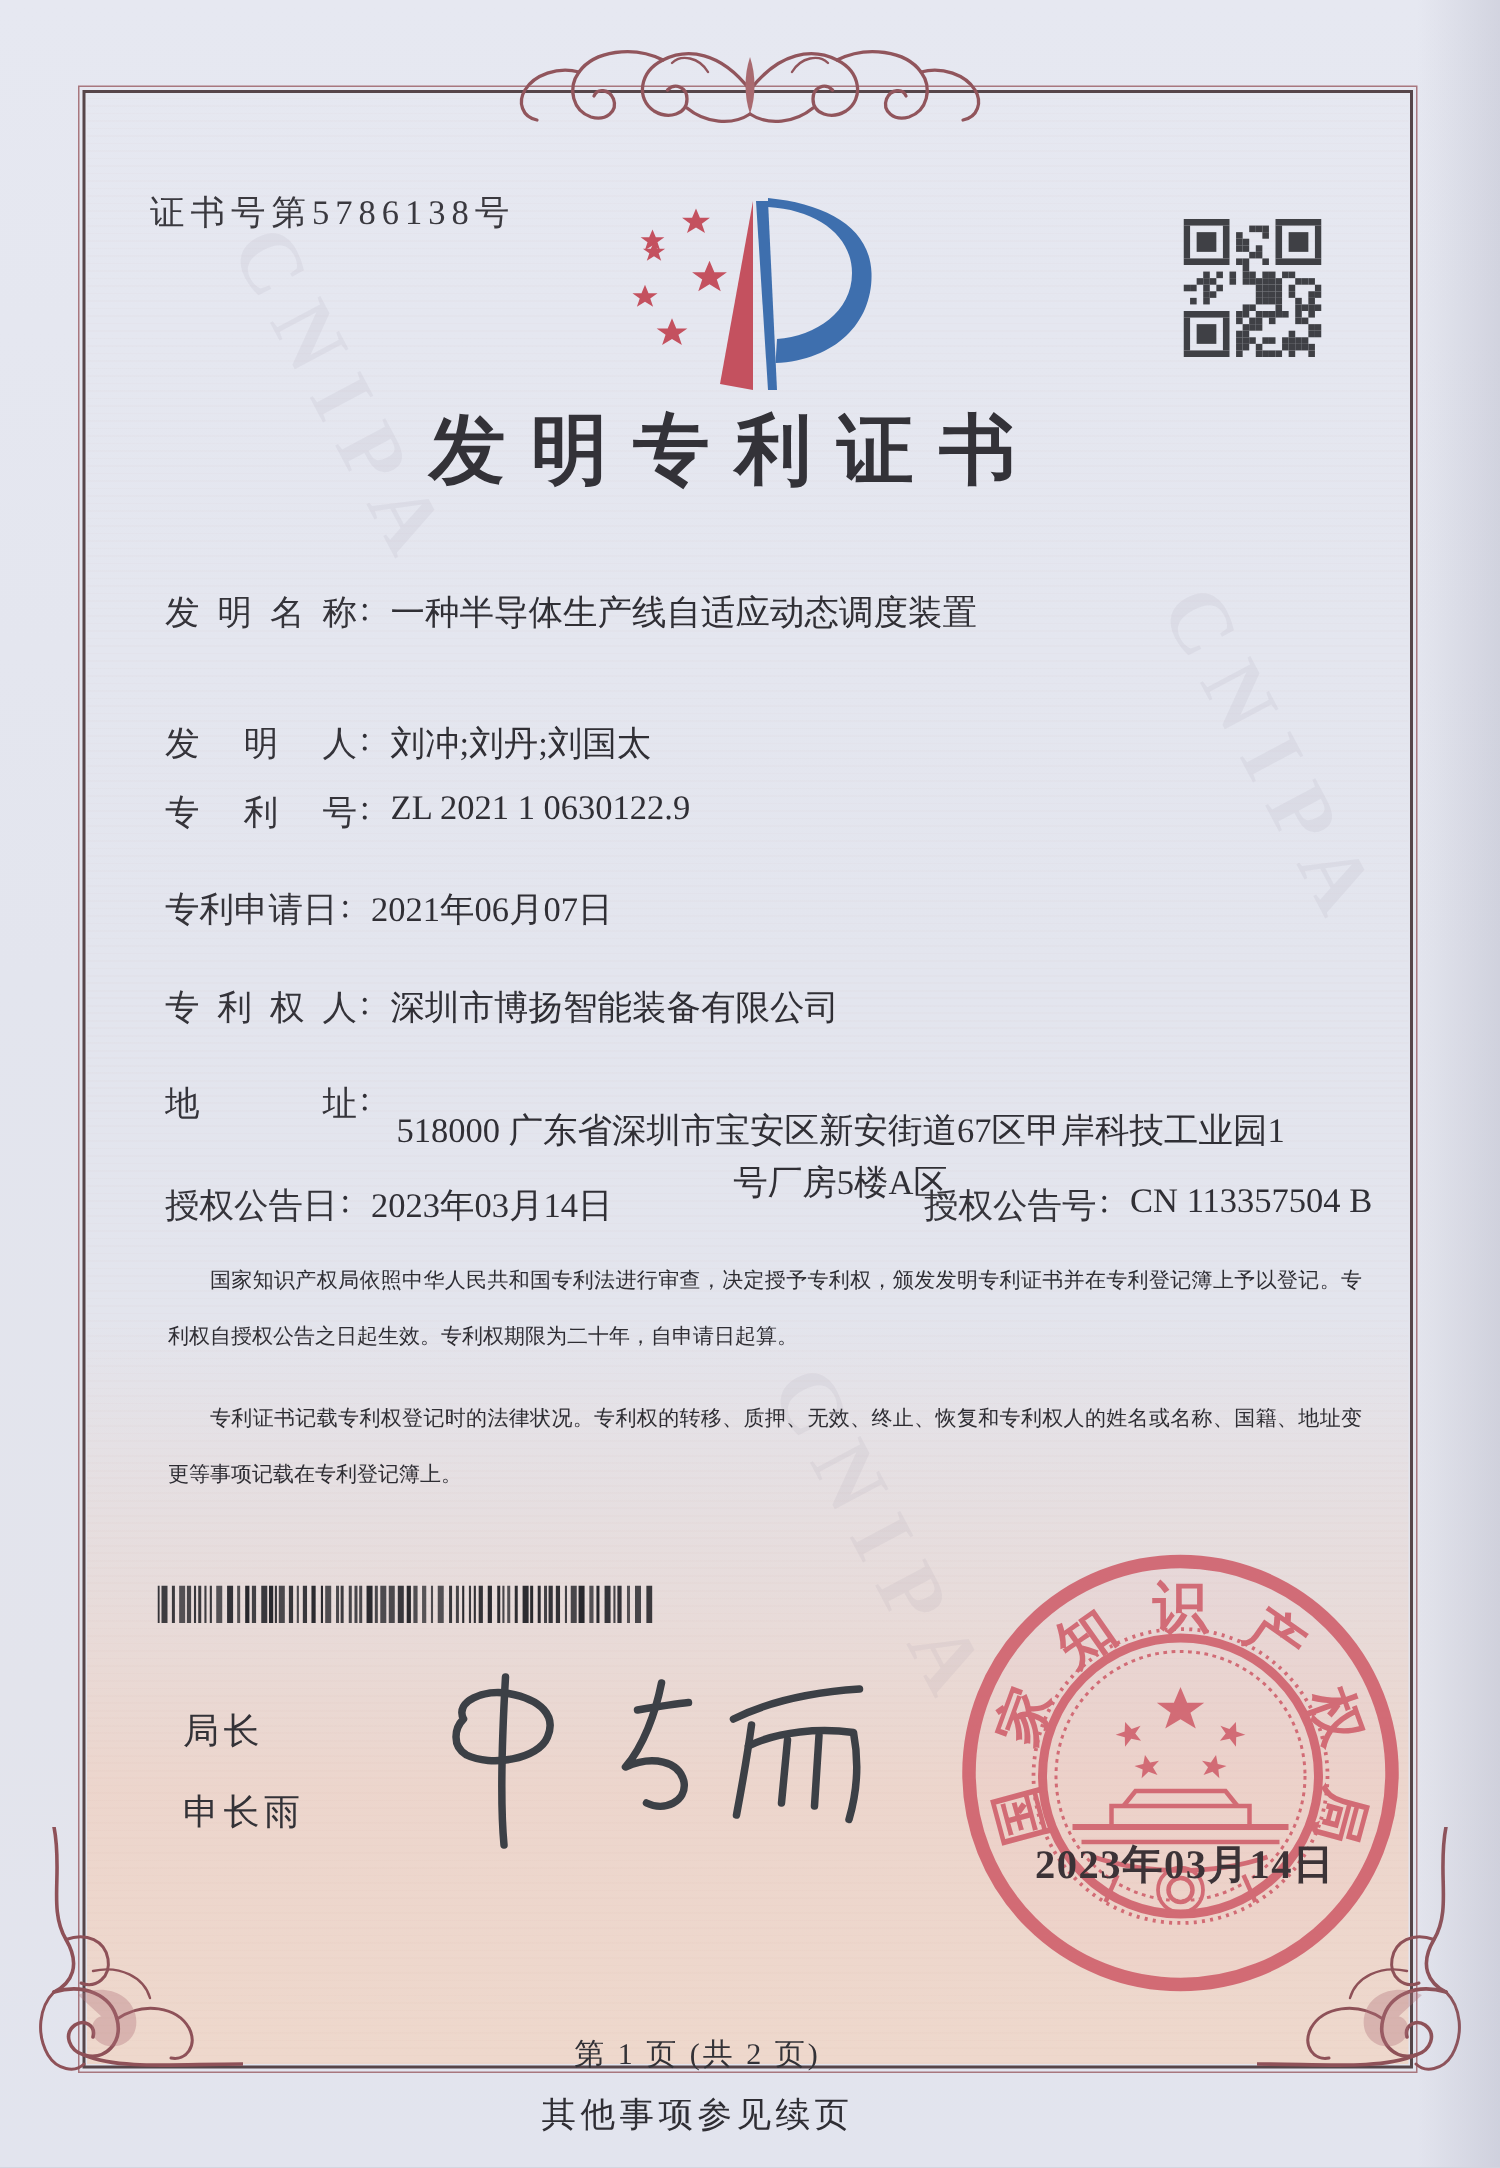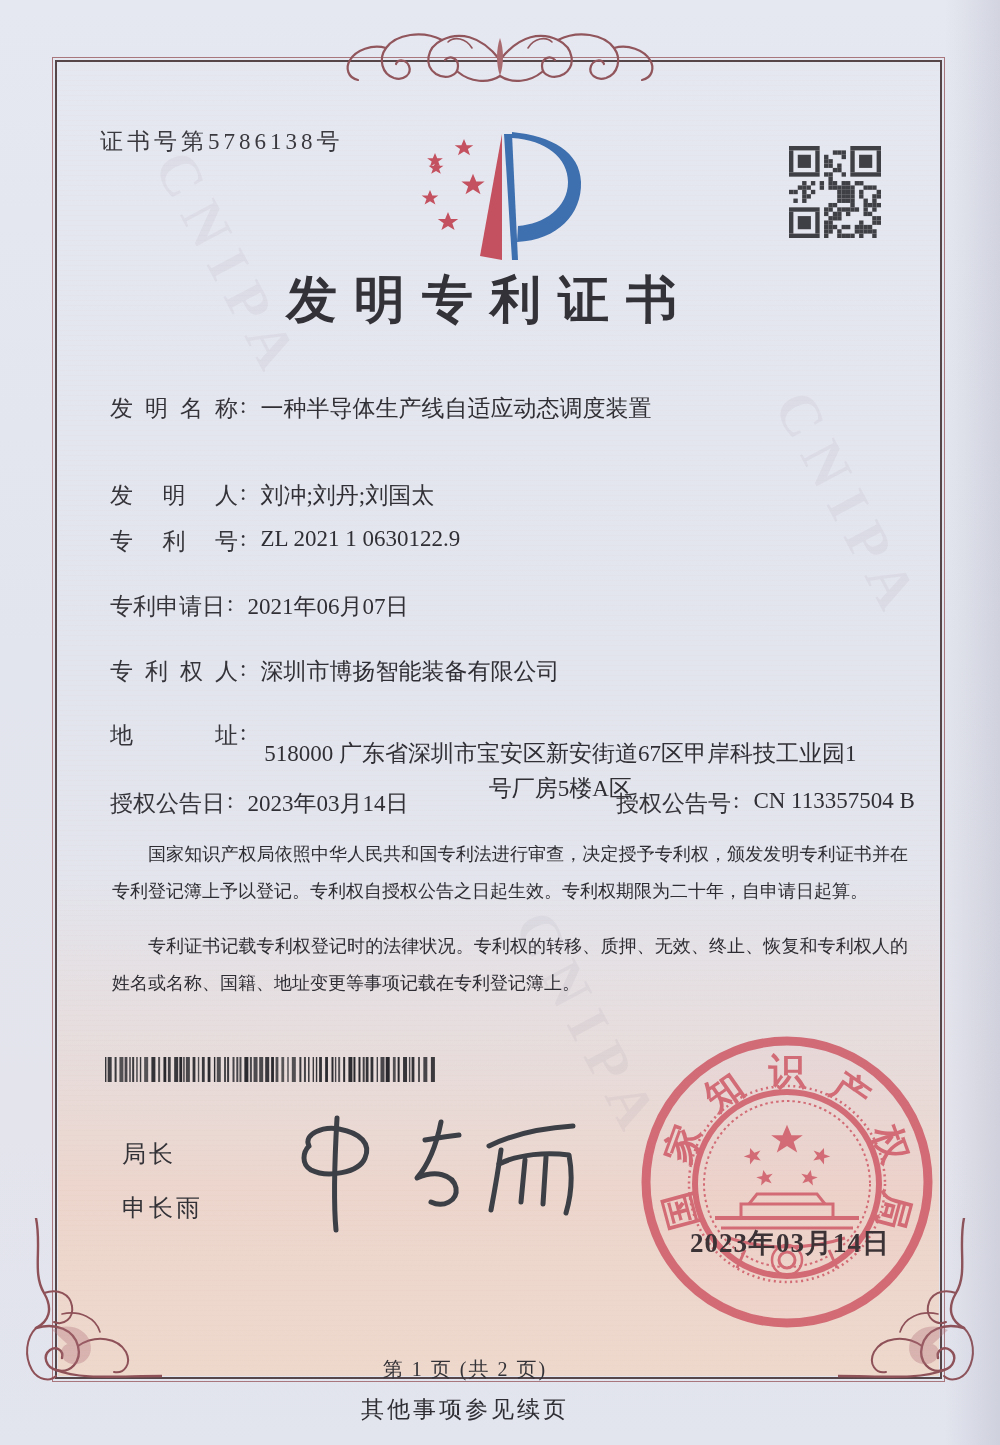--- a/index.html
+++ b/index.html
@@ -28,21 +28,21 @@
   .qr{position:absolute;left:789px;top:146px;width:92px;height:92px;}
   .title{position:absolute;left:0;top:266px;width:1000px;text-align:center;
     font-size:51px;font-weight:bold;letter-spacing:17px;color:#333238;padding-right:20px;box-sizing:border-box;}
   .row{position:absolute;left:110px;font-size:23px;color:#302f35;white-space:nowrap;}
   .lbl{display:inline-block;vertical-align:top;color:#35343a;}
   .lbl.just{width:128px;text-align:justify;text-align-last:justify;}
   .colon{display:inline-block;margin:0 14px 0 2px;}
   .val{display:inline-block;vertical-align:top;text-align:center;}
   .val.wrap{white-space:normal;width:600px;line-height:35px;margin-top:16px;}
   .row2{position:absolute;left:490px;top:0;margin-left:16px;}
-  .para{position:absolute;left:112px;width:796px;font-size:18px;line-height:37px;
+  .para{position:absolute;left:112px;width:796px;font-size:14px;line-height:37px;
     text-align:justify;text-indent:2em;color:#2e2d33;}
   .barcode{position:absolute;left:105px;top:1057px;}
   .signer{position:absolute;left:122px;font-size:24px;color:#333237;letter-spacing:3px;}
   .signature{position:absolute;left:265px;top:1098px;}
   .seal{position:absolute;left:637px;top:1032px;width:300px;height:300px;}
   .seal-date{position:absolute;left:690px;top:1225px;font-size:27px;color:#3c3337;
     letter-spacing:1px;font-weight:bold;z-index:3;}
   .page-info{position:absolute;left:300px;top:1336px;width:330px;text-align:center;
     font-size:20px;color:#333237;letter-spacing:2px;margin-top:20px;}
   .cont-note{position:absolute;left:330px;top:1394px;width:270px;text-align:center;

